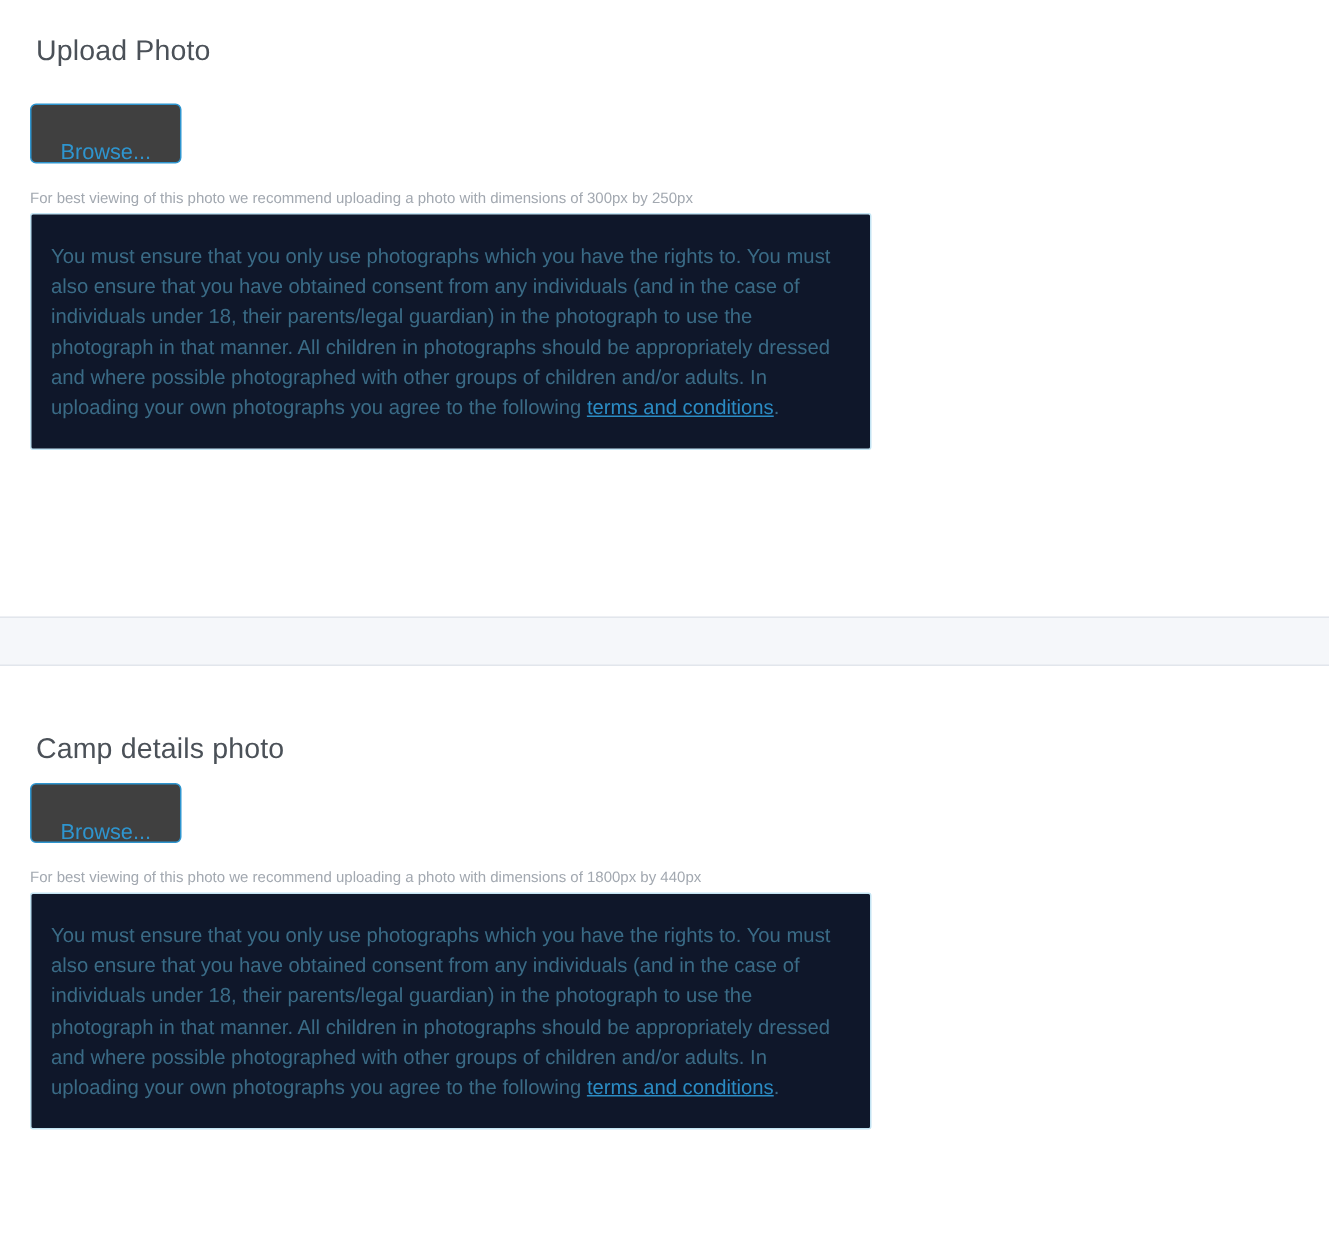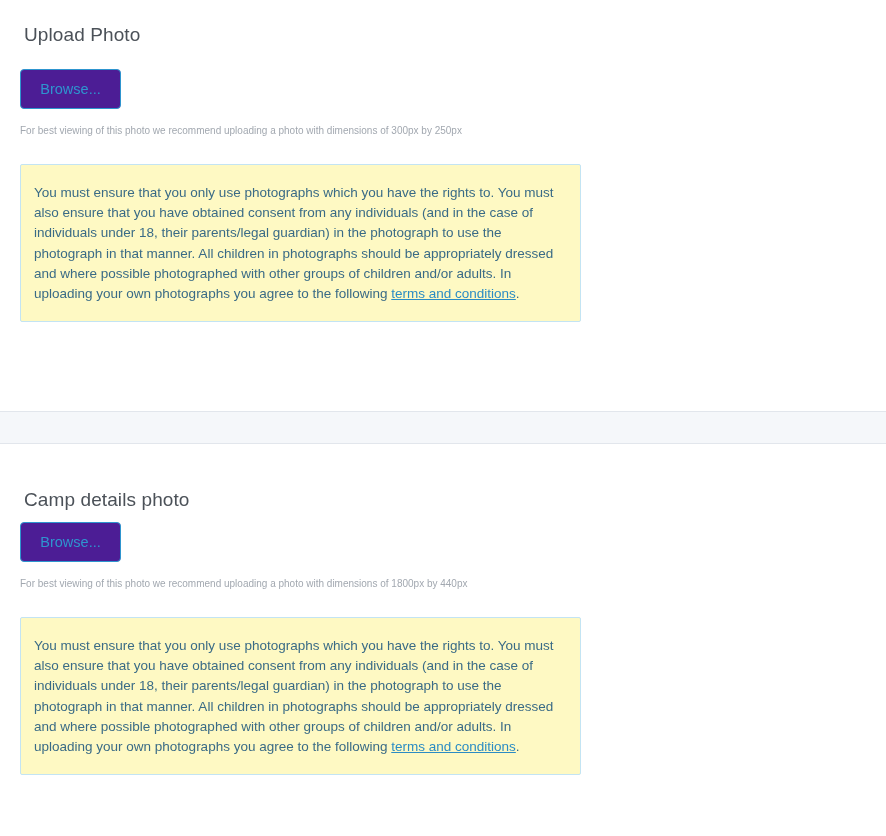--- a/index.html
+++ b/index.html
@@ -61,46 +61,45 @@
   }
 
   
   .browse-btn {
     display: inline-block;
     box-sizing: border-box;
     width: 101px;
     height: 40px;
     line-height: 38px;
     text-align: center;
-    background: #4c1d95;
+    background: #404040;
     border: 1px solid #2e95cf;
     border-radius: 4px;
     color: #2e95cf;
     font-size: 14.5px;
     font-family: "Liberation Sans", sans-serif;
     cursor: pointer;
-    padding: 0;
+    padding: 13px;
     outline: none;
   }
 
   
   .help-text {
     margin: 13px 0 0 0;
     font-size: 10px;
     line-height: 18px;
     color: #a2a8b0;
     max-width: 548px;
   }
 
   
   .info-panel {
     box-sizing: border-box;
     width: 561px;
-    margin-top: 24px;
-    background: #fef9c3;
+    background: #0f172a;
     border: 1px solid #c3e4f3;
     border-radius: 2px;
     padding: 18px 16px 17px 13px;
   }
   .info-panel p {
     margin: 0;
     font-size: 13.5px;
     line-height: 20.2px;
     color: #3a6b86;
   }

